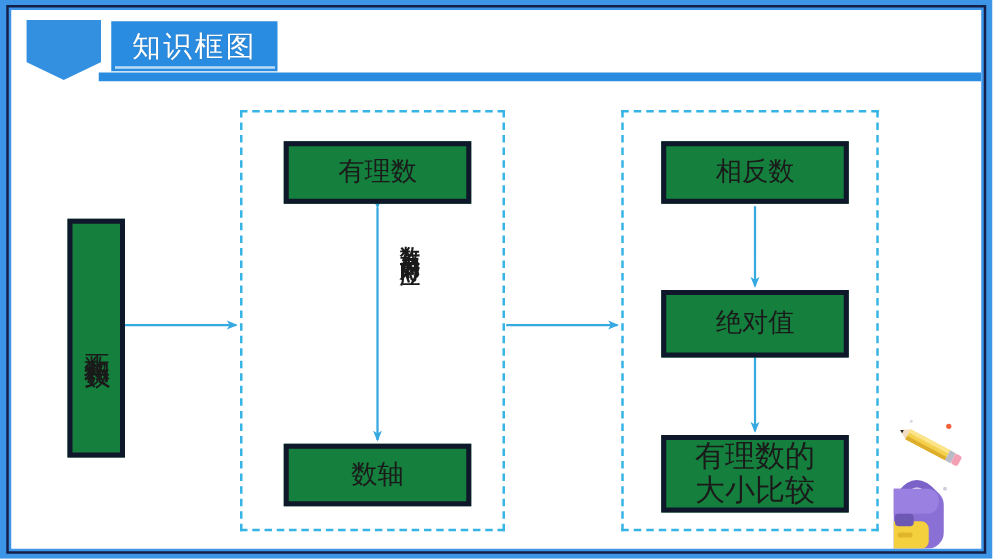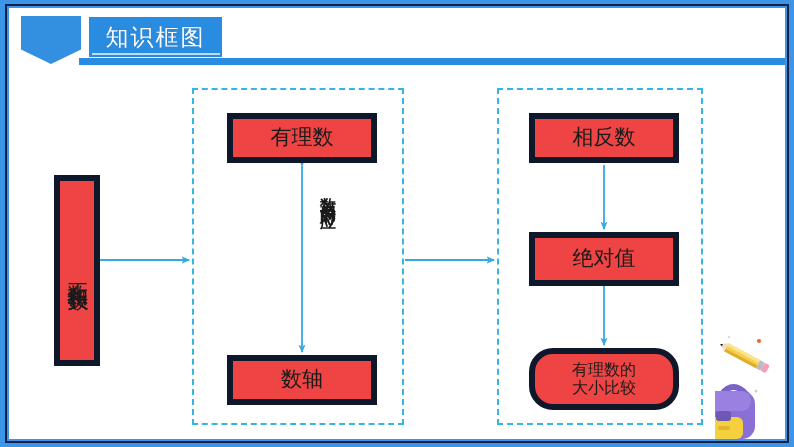--- a/index.html
+++ b/index.html
@@ -78,22 +78,22 @@
     position: absolute;
     border: 2px dashed #36b4e5;
     box-sizing: border-box;
   }
   #group-mid   { left: 183px; top: 80px; width: 212px; height: 337px; }
   #group-right { left: 488px; top: 80px; width: 206px; height: 337px; }
 
   
   .node {
     position: absolute;
-    border: 6px solid #0f172a;
-    background: #ef4444;
+    border: 4px solid #0f172a;
+    background: #15803d;
     box-sizing: border-box;
     display: flex;
     align-items: center;
     justify-content: center;
     color: #1a1a1a;
     font-family: "DejaVu Serif", "Liberation Serif", serif;
     font-size: 21px;
     line-height: 1.12;
     text-align: left;
     white-space: pre-line;
@@ -106,22 +106,21 @@
     font-size: 21px;
     letter-spacing: 2px;
     padding: 2px 0;
   }
   #node-rational { left: 218px; top: 105px; width: 150px; height: 50px; }
   #node-axis     { left: 218px; top: 347px; width: 150px; height: 50px; }
   #node-opposite { left: 520px; top: 105px; width: 150px; height: 50px; }
   #node-abs      { left: 520px; top: 224px; width: 150px; height: 54px; }
   #node-compare  {
     left: 520px; top: 340px; width: 150px; height: 62px;
-    font-size: 16px;
-    border-radius: 24px;
+    font-size: 24px;
   }
 
   
   #wires {
     position: absolute;
     left: 0; top: 0;
     width: 776px; height: 431px;
     pointer-events: none;
   }
 

